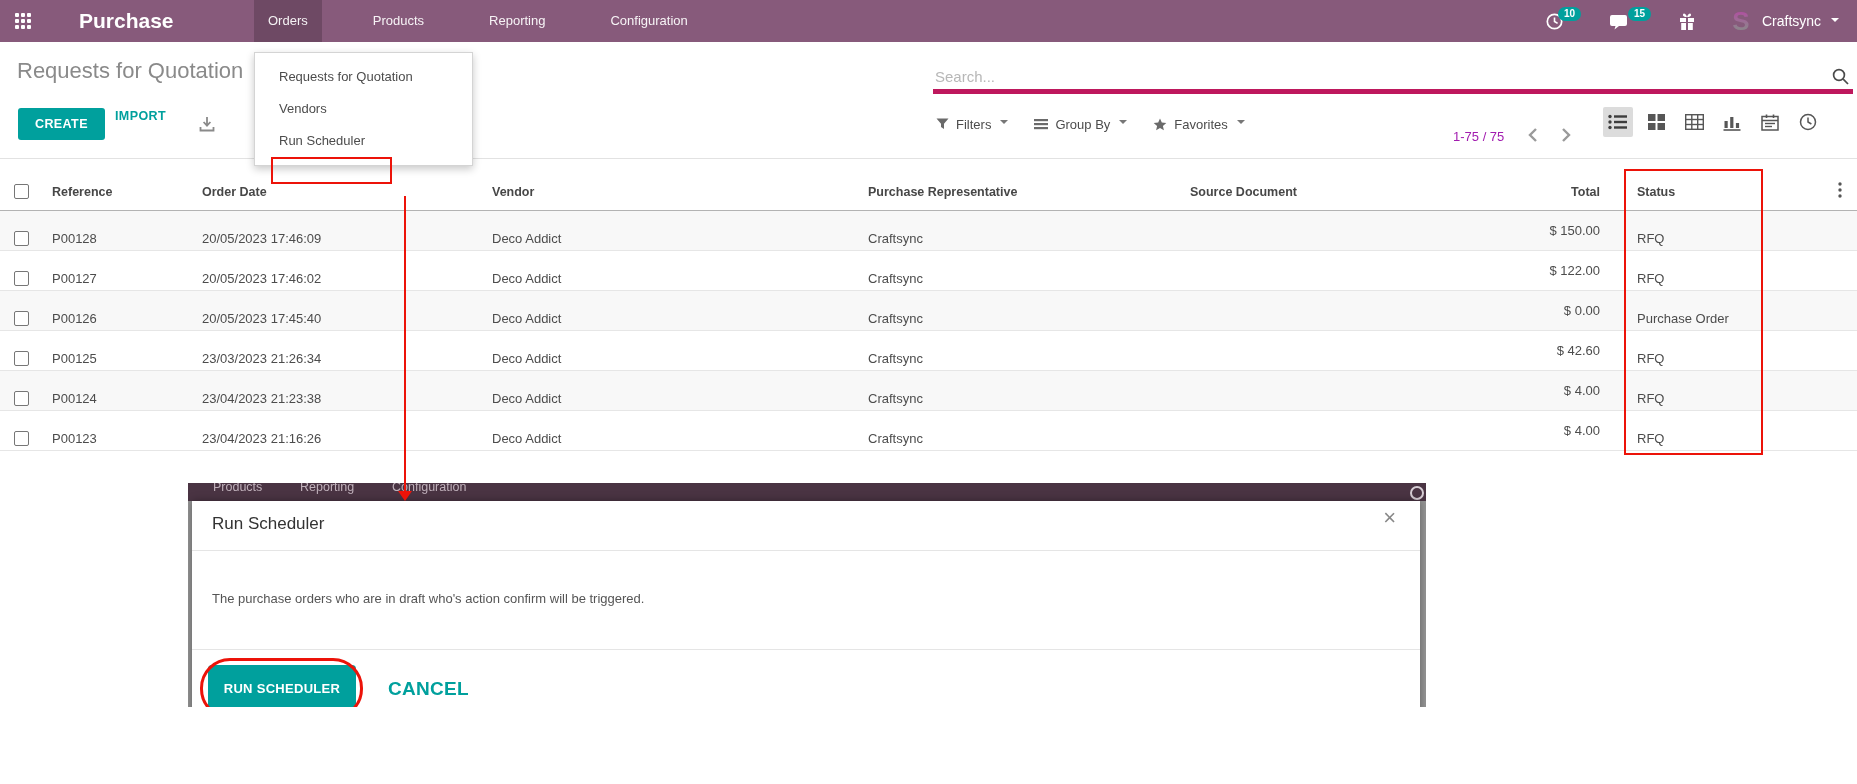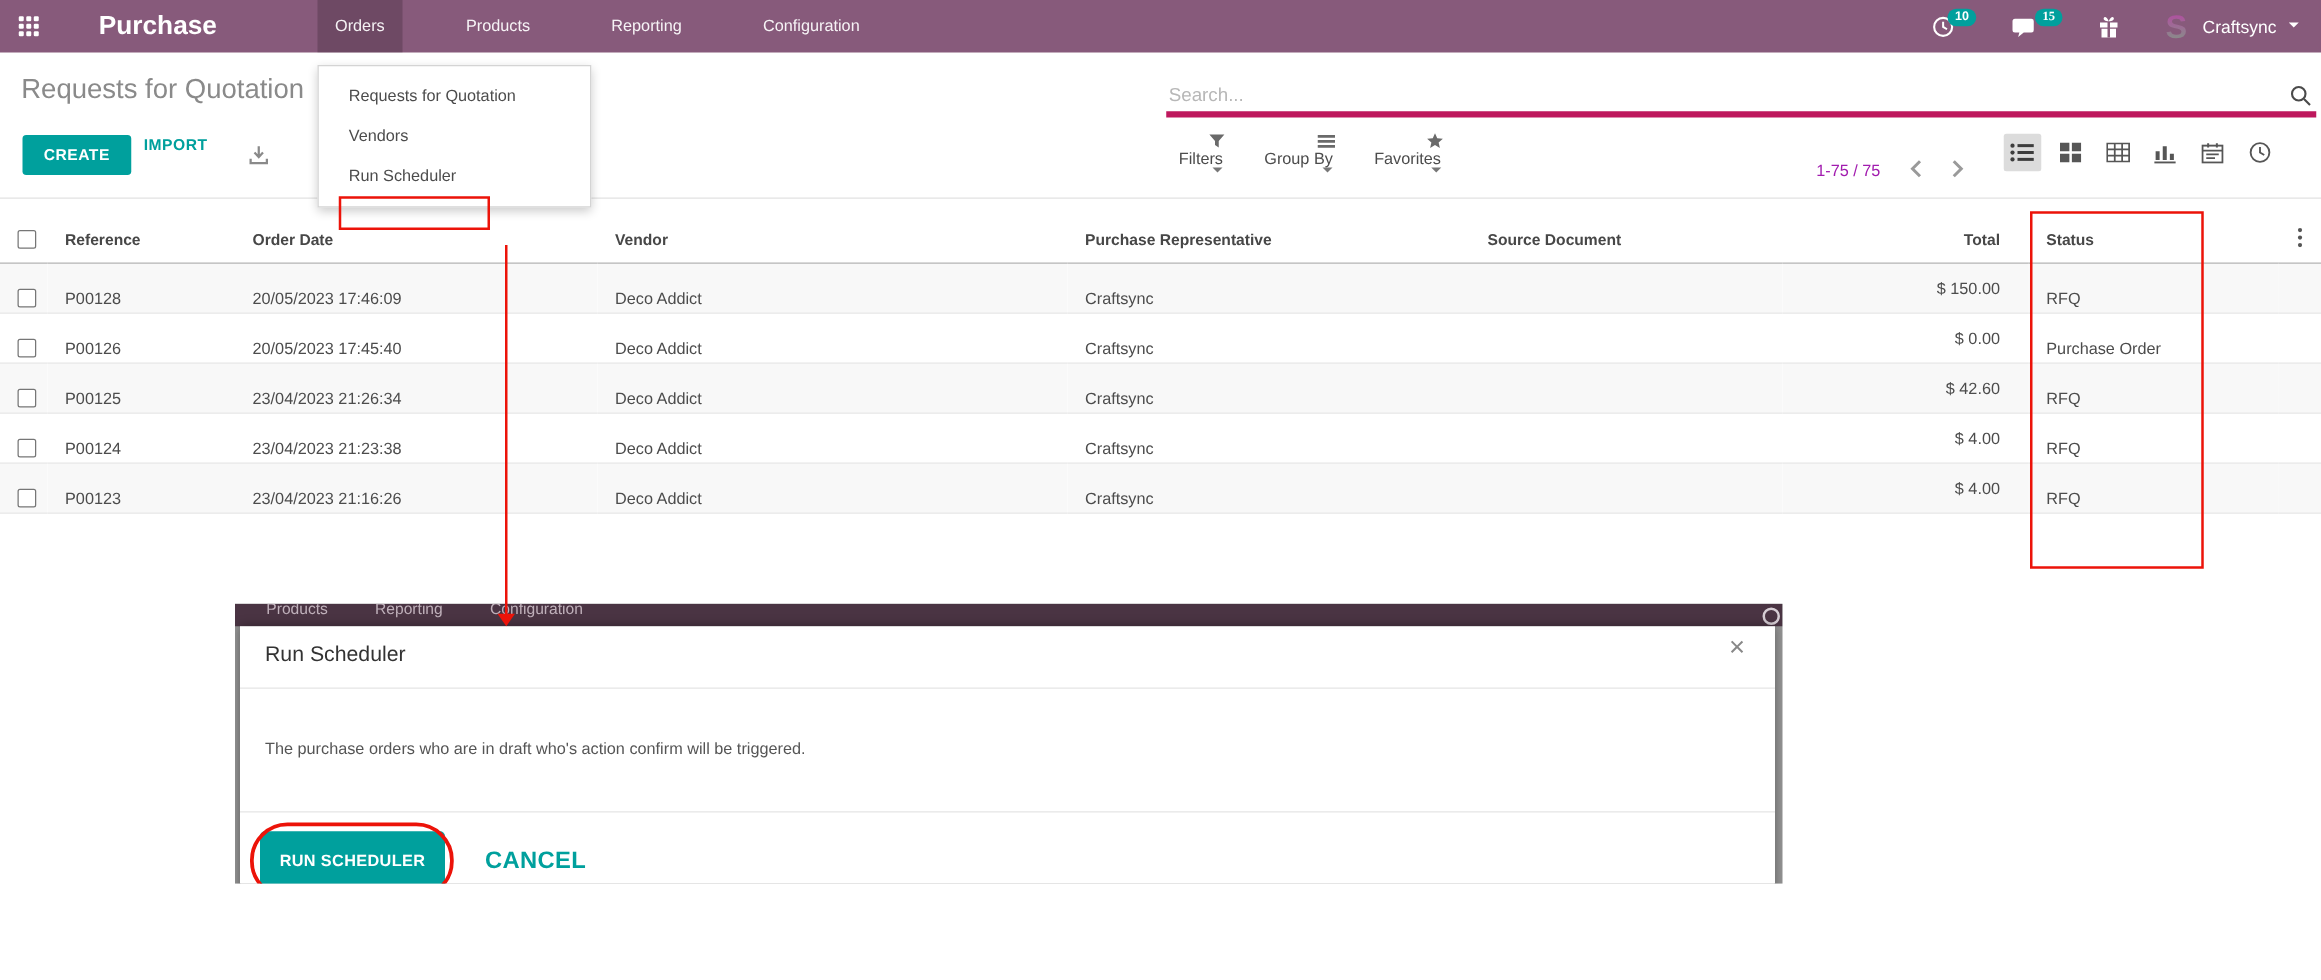--- a/index.html
+++ b/index.html
@@ -33,21 +33,21 @@
   .search-glass { position:absolute; right:3px; top:7px; cursor:pointer; }
   .btn-create { position:absolute; left:18px; top:108px; height:32px; padding:0 17px; background:#00a09d; color:#fff;
     font-size:12.5px; font-weight:bold; border:none; border-radius:3px; letter-spacing:.4px; cursor:pointer; font-family:"Liberation Sans",sans-serif;}
   .btn-import { position:absolute; left:115px; top:100px; height:32px; line-height:32px; color:#00a09d;
     font-size:12.5px; font-weight:bold; letter-spacing:.4px; cursor:pointer; }
   .export-icon { position:absolute; left:199px; top:116px; cursor:pointer; }
   .cp-border { position:absolute; left:0; top:158px; width:1857px; border-top:1px solid #e2e2e2; }
 
   .search-filters { position:absolute; left:936px; top:108px; height:32px; display:flex; align-items:center;
     font-size:13px; color:#4c4c4c; }
-  .search-filters .grp { display:flex; align-items:flex-end; margin-right:24px; cursor:pointer;flex-direction:column; }
+  .search-filters .grp { display:flex; align-items:center; margin-right:24px; cursor:pointer; }
   .search-filters .grp span { margin:0 2px 0 7px; }
   .gcaret { display:inline-block; width:0; height:0; border:4px solid transparent; border-top-color:#777; margin-left:5px; margin-top:4px; }
 
   .pager { position:absolute; left:1453px; top:120px; height:32px; display:flex; align-items:center; font-size:13px; color:#a21caf;justify-content:flex-end; }
   .pager .chev { margin-left:23px; cursor:pointer; }
   .view-switcher { position:absolute; left:1603px; top:107px; display:flex; align-items:center; }
   .vs-btn { width:30px; height:30px; display:flex; align-items:center; justify-content:center; margin-right:8px; cursor:pointer; border-radius:2px; }
   .vs-btn.active { background:#dcdcdc; }
 
   
@@ -125,21 +125,21 @@
         <path d="M9.5 5.4 V9.5 L12.6 11.4" fill="none" stroke="#fff" stroke-width="1.6"></path>
       </svg>
     </div>
     <div class="badge" style="left:1558px;">10</div>
 
     <div class="systray-item" style="left:1609px;">
       <svg width="20" height="19" viewBox="0 0 20 19">
         <path d="M3 3 h13 a2 2 0 0 1 2 2 v7 a2 2 0 0 1 -2 2 h-6 l-4.5 3.5 1-3.5 h-3.5 a2 2 0 0 1 -2 -2 v-7 a2 2 0 0 1 2 -2 z" fill="#fff"></path>
       </svg>
     </div>
-    <div class="badge" style="left:1628px;font-family:Liberation Serif, serif;">15</div>
+    <div class="badge" style="left:1628px;">15</div>
 
     <div class="systray-item" style="left:1678px;">
       <svg width="18" height="19" viewBox="0 0 18 19">
         <rect x="2" y="6" width="14" height="4" fill="#fff"></rect>
         <rect x="3.2" y="11" width="11.6" height="7" fill="#fff"></rect>
         <rect x="8" y="5" width="2" height="13" fill="#875a7b"></rect>
         <path d="M9 5 C6 5 4.5 3.8 5 2.4 C5.5 1 7.5 1.2 9 5 Z" fill="#fff"></path>
         <path d="M9 5 C12 5 13.5 3.8 13 2.4 C12.5 1 10.5 1.2 9 5 Z" fill="#fff"></path>
       </svg>
     </div>
@@ -306,33 +306,44 @@
           <td class="c-order_date">20/05/2023 17:46:09</td>
           <td class="c-vendor">Deco Addict</td>
           <td class="c-representative">Craftsync</td>
           <td class="c-source"></td>
           <td class="c-total">$ 150.00</td>
           <td class="c-status">RFQ</td>
           <td class="c-end"></td>
         </tr>
         <tr>
           <td class="c-check"><span class="checkbox"></span></td>
+          <td class="c-reference">P00127</td>
+          <td class="c-order_date">20/05/2023 17:46:02</td>
+          <td class="c-vendor">Deco Addict</td>
+          <td class="c-representative">Craftsync</td>
+          <td class="c-source"></td>
+          <td class="c-total">$ 122.00</td>
+          <td class="c-status">RFQ</td>
+          <td class="c-end"></td>
+        </tr>
+        <tr>
+          <td class="c-check"><span class="checkbox"></span></td>
           <td class="c-reference">P00126</td>
           <td class="c-order_date">20/05/2023 17:45:40</td>
           <td class="c-vendor">Deco Addict</td>
           <td class="c-representative">Craftsync</td>
           <td class="c-source"></td>
           <td class="c-total">$ 0.00</td>
           <td class="c-status">Purchase Order</td>
           <td class="c-end"></td>
         </tr>
         <tr>
           <td class="c-check"><span class="checkbox"></span></td>
           <td class="c-reference">P00125</td>
-          <td class="c-order_date">23/04/2023 21:26:34</td>
+          <td class="c-order_date">23/03/2023 21:26:34</td>
           <td class="c-vendor">Deco Addict</td>
           <td class="c-representative">Craftsync</td>
           <td class="c-source"></td>
           <td class="c-total">$ 42.60</td>
           <td class="c-status">RFQ</td>
           <td class="c-end"></td>
         </tr>
         <tr>
           <td class="c-check"><span class="checkbox"></span></td>
           <td class="c-reference">P00124</td>

